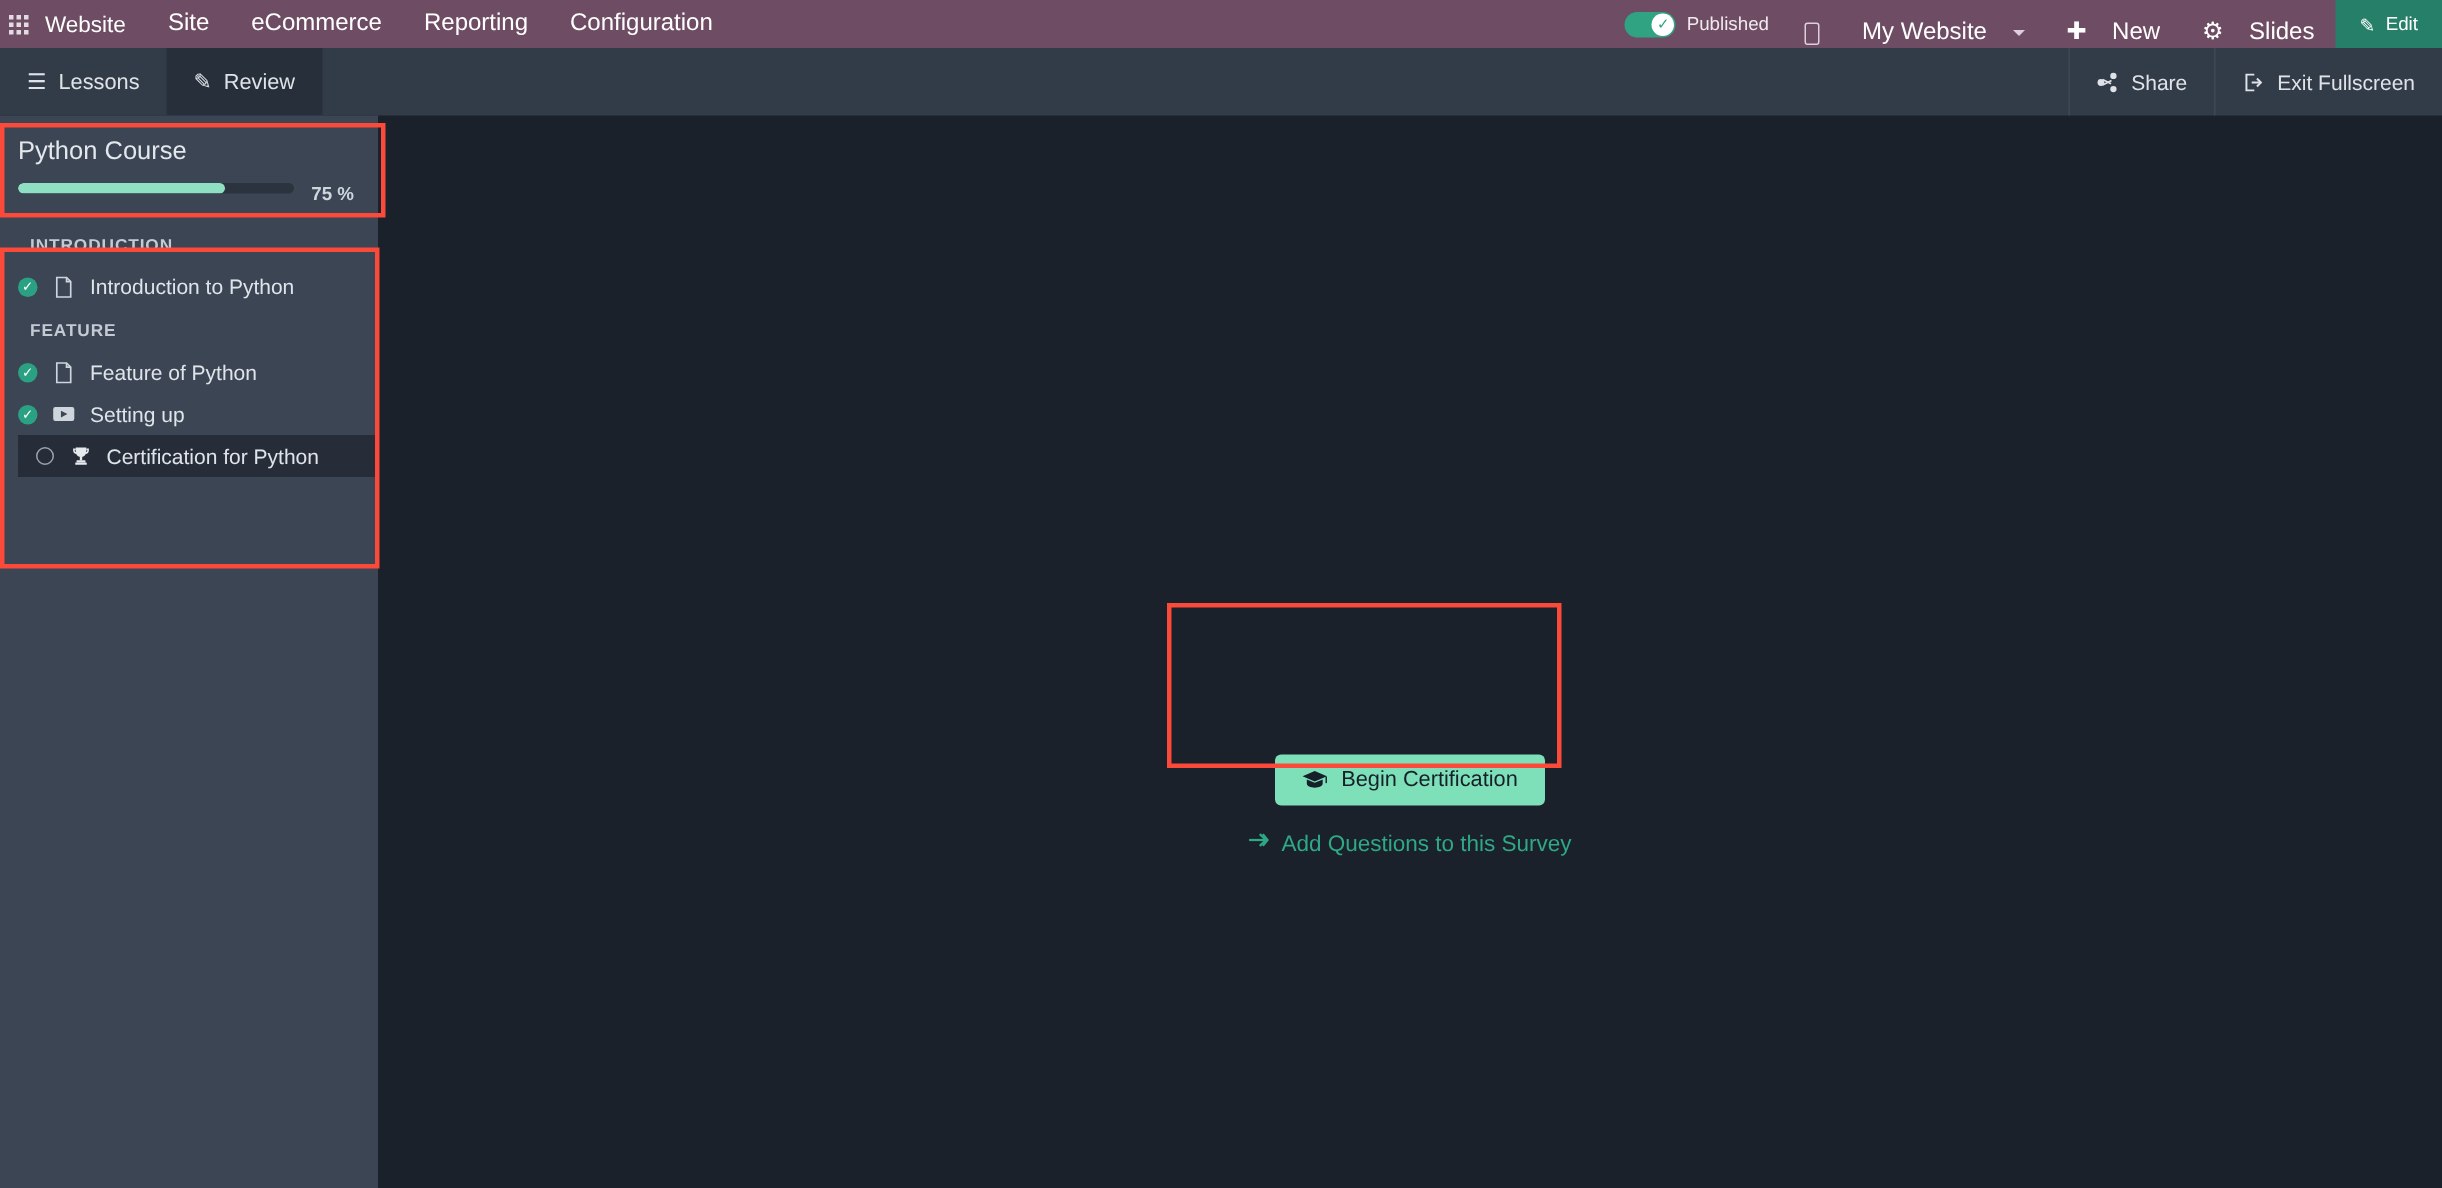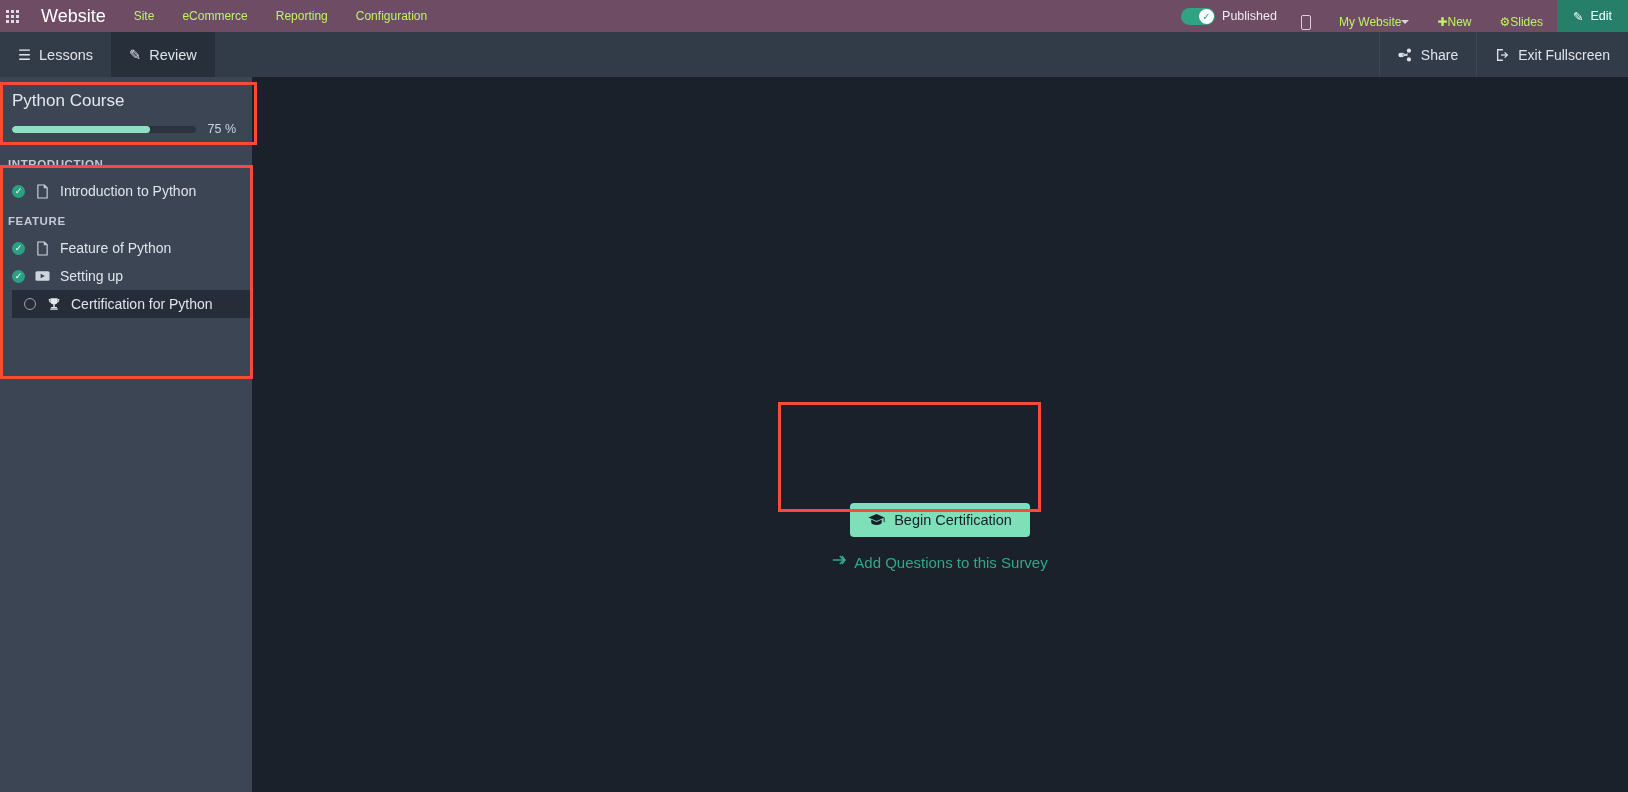--- a/index.html
+++ b/index.html
@@ -13,36 +13,36 @@
 
   
   .navbar {
     height:32px; width:100%;
     background:#6e4d64;
     display:flex; align-items:center;
     font-size:13px; color:#e8dfe6;
     position:relative;
   }
   .nav-brand {
-    display:flex; align-items:center; gap:22px;
+    display:flex; align-items:center; gap:11px;
     padding:0 14px 0 6px;
-    font-size:18px; color:#ffffff;
+    font-size:15px; color:#ffffff;
   }
   .apps-grid {
     display:grid; grid-template-columns:repeat(3,3px);
     grid-template-rows:repeat(3,3px); gap:2px;
     width:13px; height:13px;
   }
   .apps-grid i { display:block; width:3px; height:3px; background:#e4dbe2; }
   .nav-item {
     padding:0 14px; line-height:32px; height:32px;
-    color:#bef264; font-size:12px; white-space:nowrap;
+    color:#ffffff; font-size:16px; white-space:nowrap;
   }
   .nav-right { margin-left:auto; display:flex; align-items:center; height:23px; }
-  .nav-right .nav-item { display:flex; align-items:center; gap:0;margin-top:12px; }
+  .nav-right .nav-item { display:flex; align-items:center; gap:17px;margin-top:12px; }
   .pub-toggle {
     display:flex; align-items:center; gap:7px;
     padding:0 10px 0 8px; height:32px;
   }
   .switch {
     width:34px; height:17px; border-radius:9px; background:#2fa382;
     position:relative; display:inline-block;
   }
   .switch::after {
     content:"\2713";
@@ -92,31 +92,31 @@
   
   .sidebar {
     width:252px; background:#3b4554; flex:0 0 252px;
     position:relative;
   }
   .course-head { padding:14px 16px 12px 12px; }
   .course-title {
     font-size:17px; color:#e4e8ed; font-weight:400;
     margin-bottom:11px;
   }
-  .progress-row { display:flex; align-items:center; gap:12px; }
+  .progress-row { display:flex; align-items:flex-start; gap:12px;font-weight:bold; }
   .progress-track {
     flex:1; height:7px; border-radius:4px; background:#2b333e;
     overflow:hidden;
   }
   .progress-fill { height:100%; background:#8fe0c2; border-radius:4px; }
   .progress-pct { font-size:12.5px; color:#cfd5dd; white-space:nowrap; }
 
   .sec-head {
     font-size:11.5px; font-weight:bold; letter-spacing:.6px;
-    color:#c4cad3; padding:10px 12px 7px 8px;
+    color:#c4cad3; padding:10px 12px 7px 20px;
   }
   .lesson {
     display:flex; align-items:center; gap:9px;
     padding:6px 12px; font-size:14px; color:#dfe4ea;
     min-height:27px;
   }
   .lesson.active { background:#262d38;margin-left:12px; }
   .check {
     width:13px; height:13px; border-radius:50%;
     background:#2aa182; color:#fff; font-size:9px;

